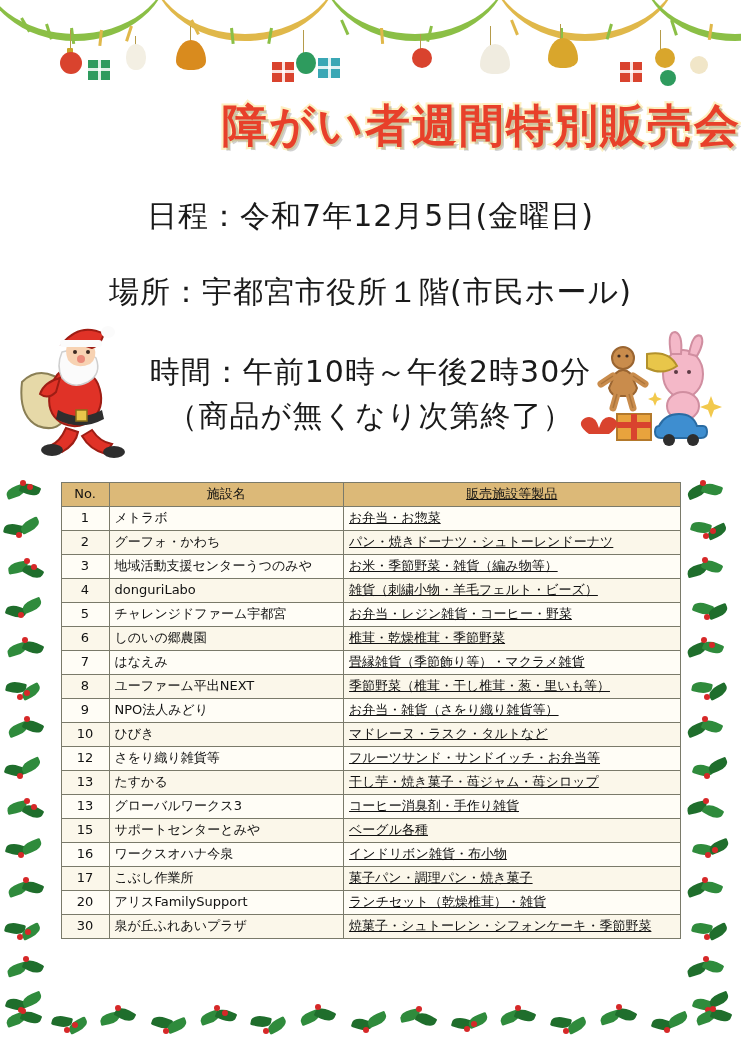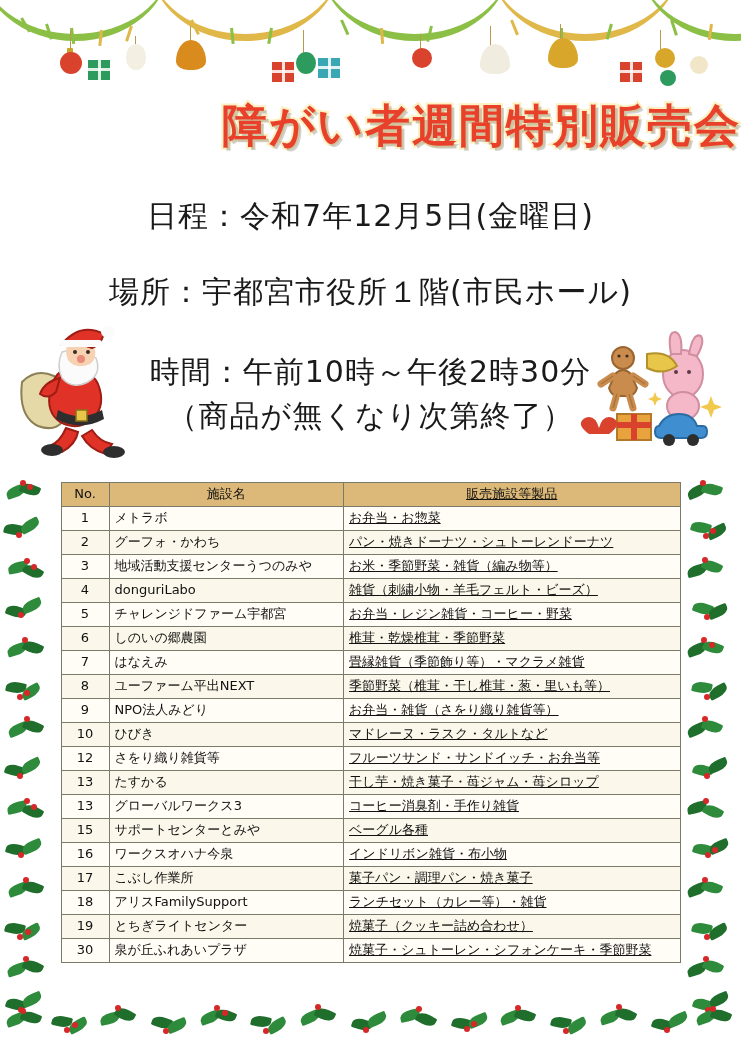--- a/index.html
+++ b/index.html
@@ -680,28 +680,23 @@
         <td class="c-no">16</td>
         <td class="c-name">ワークスオハナ今泉</td>
         <td class="c-prod">インドリボン雑貨・布小物</td>
       </tr>
       <tr>
         <td class="c-no">17</td>
         <td class="c-name">こぶし作業所</td>
         <td class="c-prod">菓子パン・調理パン・焼き菓子</td>
       </tr>
       <tr>
-        <td class="c-no">18</td>
+        <td class="c-no">20</td>
         <td class="c-name">アリスFamilySupport</td>
-        <td class="c-prod">ランチセット（カレー等）・雑貨</td>
-      </tr>
-      <tr>
-        <td class="c-no">19</td>
-        <td class="c-name">とちぎライトセンター</td>
-        <td class="c-prod">焼菓子（クッキー詰め合わせ）</td>
+        <td class="c-prod">ランチセット（乾燥椎茸）・雑貨</td>
       </tr>
       <tr>
         <td class="c-no">30</td>
         <td class="c-name">泉が丘ふれあいプラザ</td>
         <td class="c-prod">焼菓子・シュトーレン・シフォンケーキ・季節野菜</td>
       </tr>
     </tbody>
   </table>
 </div>
 

